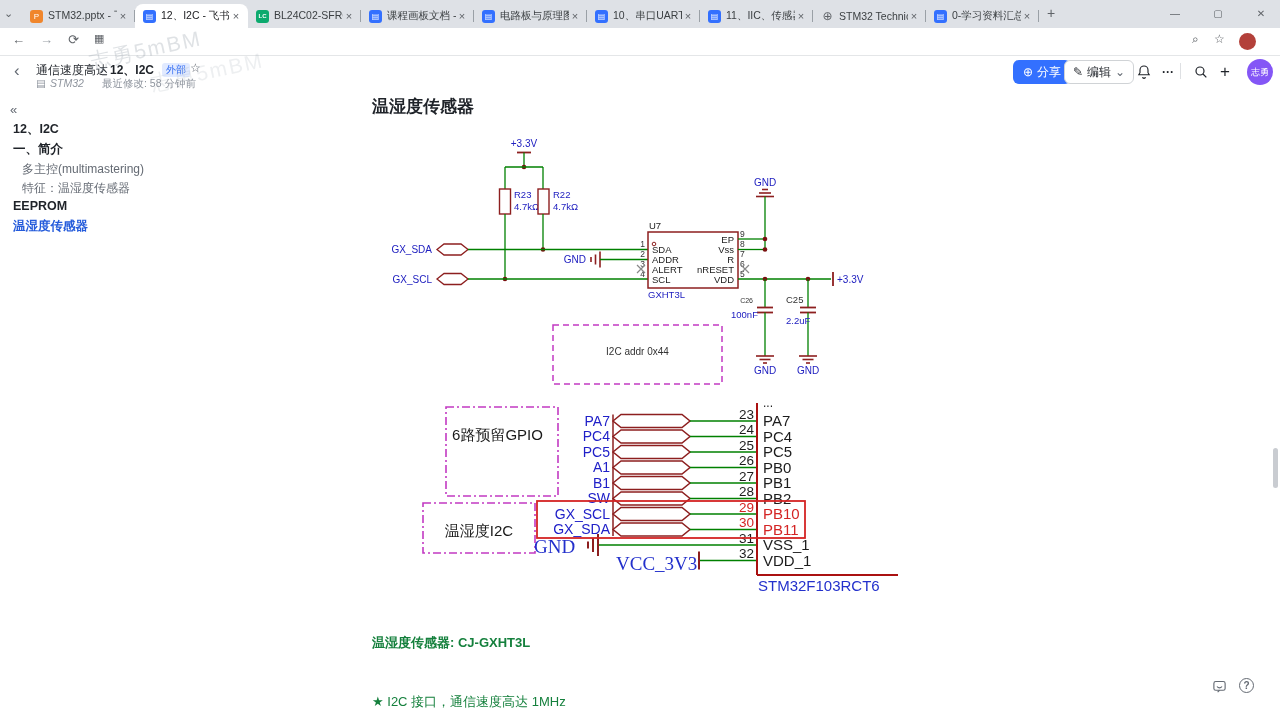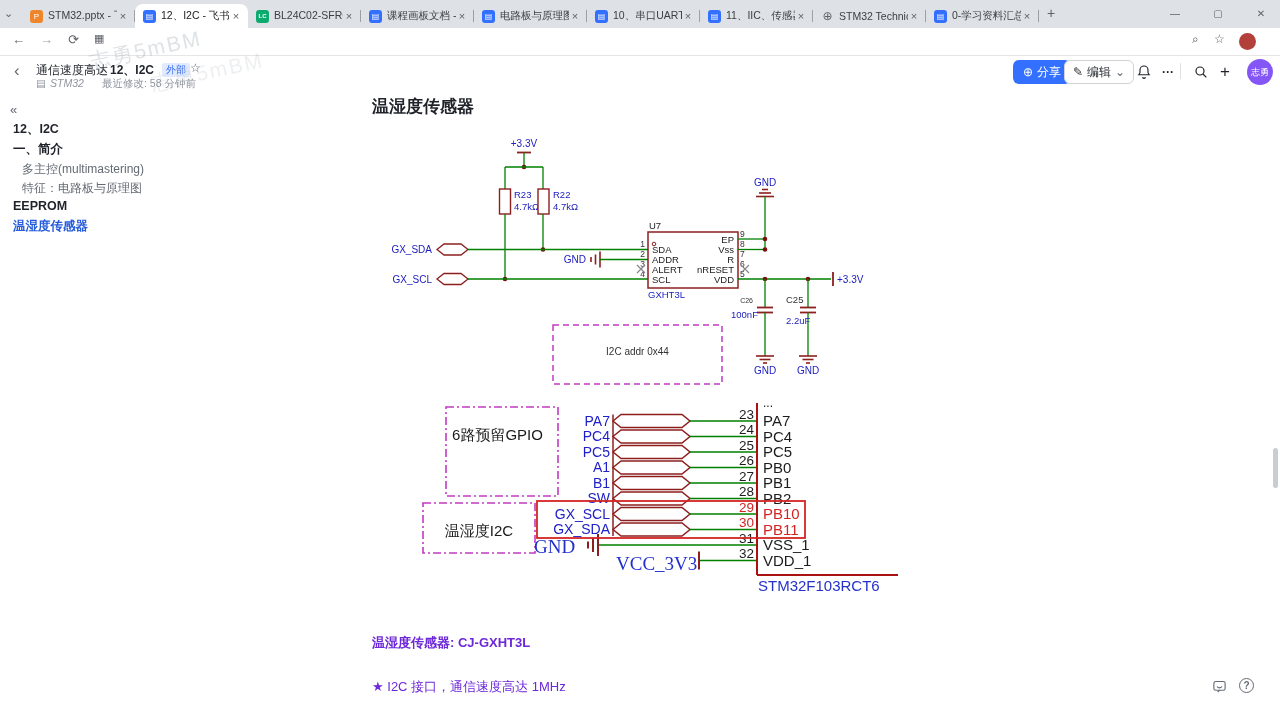--- a/index.html
+++ b/index.html
@@ -39,21 +39,21 @@
   #fs-avatar { position:absolute; left:1247px; top:59px; width:26px; height:26px; border-radius:50%; background:#8456F6; color:#fff; font-size:9px; display:flex; align-items:center; justify-content:center; }
 
   
   .ol-item { position:absolute; left:13px; white-space:nowrap; }
   .ol-b { font-size:12.5px; font-weight:bold; color:#1f2329; }
   .ol-s { font-size:12px; color:#646a73; left:22px; }
   .ol-active { color:#245bdb; }
 
   
   #doc-heading { position:absolute; left:372px; top:95px; font-size:17px; font-weight:bold; color:#1f2329; }
-  .body-t { position:absolute; left:372px; font-size:13px; color:#6d28d9; }
+  .body-t { position:absolute; left:372px; font-size:13px; color:#15803d; }
   .bold { font-weight:bold; }
 
   
   .wm { position:absolute; color:rgba(150,158,170,0.30); font-size:21px; letter-spacing:2px; transform:rotate(-12deg); pointer-events:none; }
   .wm2 { opacity:.55; }
 
   
   .corner-ic { position:absolute; width:18px; height:18px; color:#646a73; display:flex; align-items:center; justify-content:center; }
   #help-ic { border:1.4px solid #646a73; border-radius:50%; width:15px; height:15px; font-size:10px; font-weight:bold; }
 
@@ -167,21 +167,21 @@
   <span class="hdr-ic" style="left:1214px; font-size:17px;">+</span>
   <span id="fs-avatar">志勇</span>
 
   <span class="wm" style="left:88px; top:36px;">志勇5mBM</span>
   <span class="wm wm2" style="left:150px; top:58px;">志勇5mBM</span>
 
   <span class="abs" style="left:10px; top:102px; font-size:13px; color:#646a73;">«</span>
   <span class="ol-item ol-b" style="top:121px">12、I2C</span>
   <span class="ol-item ol-b" style="top:141px">一、简介</span>
   <span class="ol-item ol-s" style="top:161px">多主控(multimastering)</span>
-  <span class="ol-item ol-s" style="top:180px">特征：电路板与原理图</span>
+  <span class="ol-item ol-s" style="top:180px">特征：温湿度传感器</span>
   <span class="ol-item ol-b" style="top:199px">EEPROM</span>
   <span class="ol-item ol-b ol-active" style="top:218px">温湿度传感器</span>
 
   <h2 id="doc-heading">温湿度传感器</h2>
 
   <svg class="abs" style="left:380px; top:130px;" width="540" height="470" viewBox="380 130 540 470">
 
     <g>
       <text x="524" y="147" font-size="10" fill="#2020c0" text-anchor="middle">+3.3V</text>
       <line x1="517" y1="152.5" x2="531" y2="152.5" stroke="#8d1f1f" stroke-width="1.8"></line>
@@ -378,21 +378,21 @@
 
     <g stroke="#aa1111" stroke-width="2">
       <line x1="757" y1="403" x2="757" y2="575"></line>
       <line x1="757" y1="575" x2="898" y2="575"></line>
     </g>
     <rect x="537" y="501" width="268" height="37" fill="none" stroke="#d42424" stroke-width="1.8"></rect>
     <text x="758" y="591" font-size="15" fill="#2330cc">STM32F103RCT6</text>
   </svg>
 
   <p class="body-t bold" style="top:634px">温湿度传感器: CJ-GXHT3L</p>
-  <p class="body-t" style="top:678px">★ I2C 接口，通信速度高达 1MHz</p>
+  <p class="body-t" style="top:693px">★ I2C 接口，通信速度高达 1MHz</p>
   <p class="body-t" style="top:727px">★ 两个用户可选择的地址</p>
 
   <span class="corner-ic" style="left:1210px; top:677px;">
     <svg width="15" height="15" viewBox="0 0 24 24">
         <rect x="3" y="4" width="18" height="14" rx="3" fill="none" stroke="#646a73" stroke-width="1.8"></rect>
         <path d="M8 12c1.2 1.5 2.6 2.2 4 2.2s2.8-.7 4-2.2" fill="none" stroke="#646a73" stroke-width="1.8"></path>
         <path d="M9 21l3-3" stroke="#646a73" stroke-width="1.8"></path>
       </svg>
   </span>
   <span class="corner-ic" id="help-ic" style="left:1239px; top:678px;">?</span>

